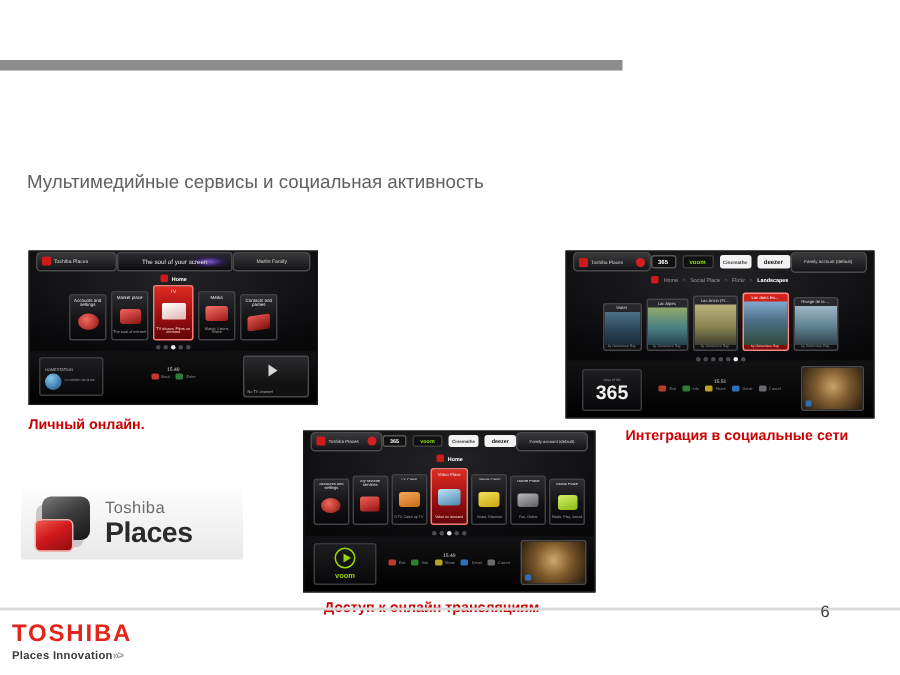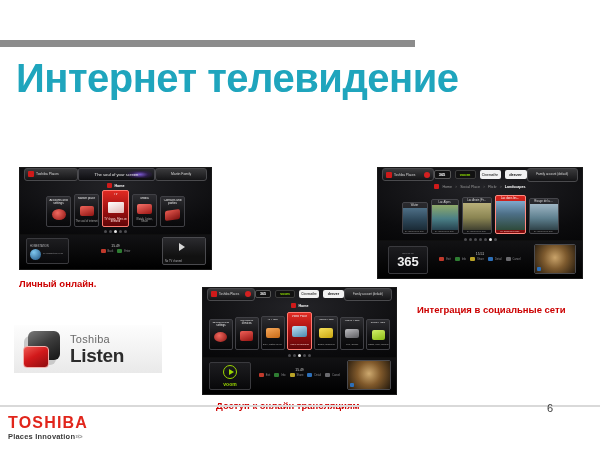--- a/index.html
+++ b/index.html
@@ -43,21 +43,21 @@
   }
   .toshiba-logo .tagline .arrows{color:#9b9b9b;letter-spacing:-1px;}
   .page-num{
     position:absolute;left:540px;top:402px;width:20px;text-align:center;
     font-size:11px;color:#3a3a3a;
   }
 
   
   .cap{position:absolute;color:#cc0000;font-weight:bold;font-size:9.5px;line-height:12px;white-space:nowrap;}
   .cap-left{left:19px;top:278px;}
-  .cap-right{left:417px;top:304px;}
+  .cap-right{left:417px;top:285px;}
   .cap-bottom{left:216px;top:400px;}
 
   
   .tp-logo{
     position:absolute;left:14px;top:325px;width:148px;height:48px;
     background:linear-gradient(180deg,#fdfdfd 0%,#f2f2f2 55%,#e9e9e9 100%);
     display:flex;align-items:center;
   }
   .tp-mark{position:relative;width:46px;height:40px;margin-left:6px;flex:none;}
   .tp-mark .sq-dark{
@@ -180,21 +180,21 @@
   }
   .brand.dark{background:#111;color:#fff;border:1px solid #555;}
   .brand.green{background:#111;color:#8fe000;border:1px solid #3c3c3c;}
 </style>
 </head>
 <body>
 
 <div class="slide">
 
   <div class="top-rule"></div>
-  <div class="title">Интернет телевидение</div>
+  <div class="subtitle">Мультимедийные сервисы и социальная активность</div>
 
   <div class="shot" style="left:19px;top:167px;width:191px;height:101px;">
     <div class="screen"></div>
     <div class="floor"></div>
 
     <div class="topbar" style="height:12px;">
       <div class="pill" style="font-size:3.4px;width:46px;height:9px;">
         <span class="sq"></span>
         <span>Toshiba Places</span>
       </div>
@@ -526,21 +526,21 @@
   <div class="cap cap-bottom">Доступ к онлайн трансляциям</div>
 
   <div class="tp-logo">
     <div class="tp-mark">
       <div class="sq-dark-shadow"></div>
       <div class="sq-dark"></div>
       <div class="sq-red"></div>
     </div>
     <div class="tp-text">
       <div class="t1">Toshiba</div>
-      <div class="t2">Listen</div>
+      <div class="t2">Places</div>
     </div>
   </div>
 
   <div class="footer-rule"></div>
   <div class="toshiba-logo">
     <div class="word">TOSHIBA</div>
     <div class="tagline">
       <span>Places Innovation</span><span class="arrows">»&gt;</span>
     </div>
   </div>

